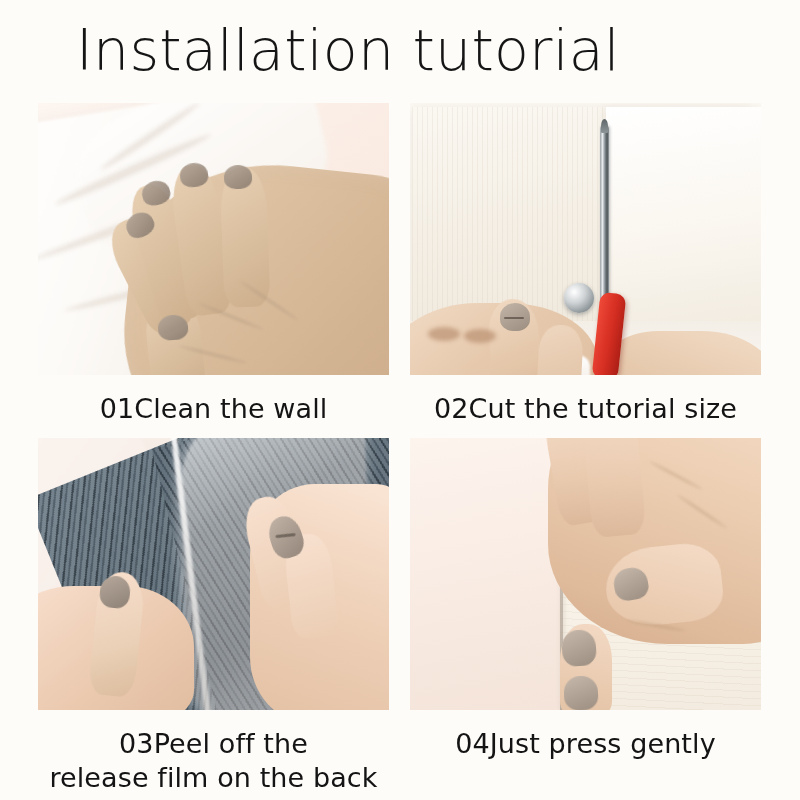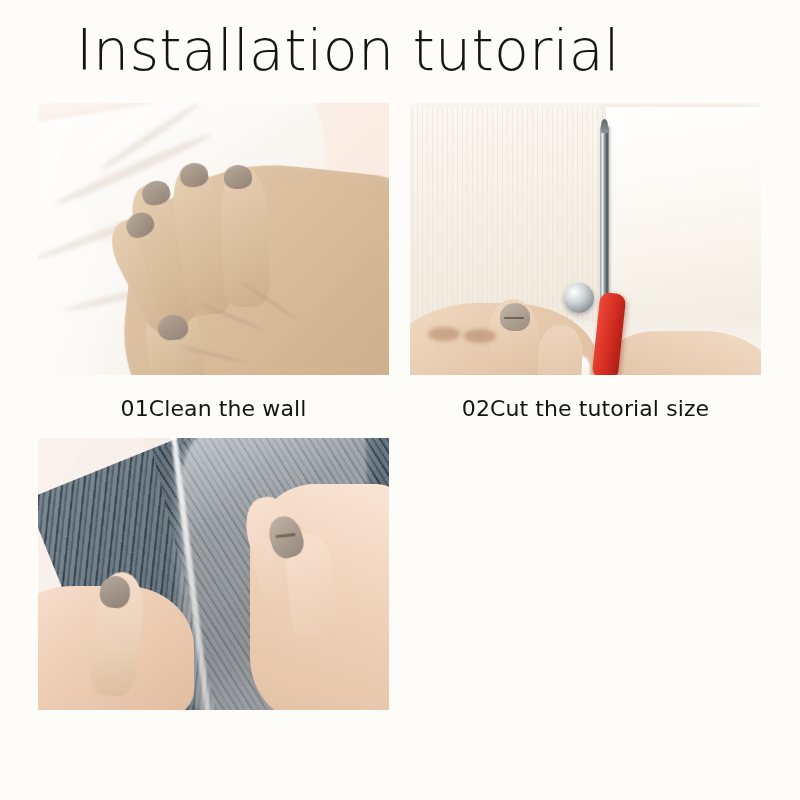--- a/index.html
+++ b/index.html
@@ -57,21 +57,21 @@
     position: relative;
     width: 351px;
     height: 272px;
     overflow: hidden;
     background: #f7f3ee;
   }
   .caption {
     margin-top: 17px;
     text-align: center;
     font-family: "DejaVu Sans", sans-serif;
-    font-size: 22px;
+    font-size: 27px;
     font-weight: 400;
     color: #141414;
     line-height: 34px;
     letter-spacing: 0.1px;
   }
   .cap-line { display: block; }
 
   
   .p1 { background: linear-gradient(140deg,#fdf6f1 0%,#fbeee6 45%,#f8e6da 100%); }
   .p1 .cloth {
@@ -555,17 +555,43 @@
         <div class="film"></div>
         <div class="filmedge"></div>
         <div class="hand-l"></div>
         <div class="thumb-l"></div>
         <div class="nail-l"></div>
         <div class="hand-r"></div>
         <div class="finger-r fr1"></div>
         <div class="finger-r fr2"></div>
         <div class="nail-r"></div>
       </div>
+      <div class="caption">
+        <span class="cap-line">03Peel off the</span>
+        <span class="cap-line">release film on the back</span>
+      </div>
     </div>
 
+    <div class="cell c3">
+      <div class="photo p4">
+        <div class="wall"></div>
+        <div class="panel"></div>
+        <div class="paneltex"></div>
+        <div class="seam"></div>
+        <div class="hand"></div>
+        <div class="finger fi1"></div>
+        <div class="finger fi2"></div>
+        <div class="thumb"></div>
+        <div class="fi3"></div>
+        <div class="nail na1"></div>
+        <div class="nail na2"></div>
+        <div class="nail na3"></div>
+        <div class="vein v1"></div>
+        <div class="vein v2"></div>
+        <div class="vein v3"></div>
+      </div>
+      <div class="caption">
+        <span class="cap-line">04Just press gently</span>
+      </div>
+    </div>
 
   </div>
 </div>
 
 </body></html>

